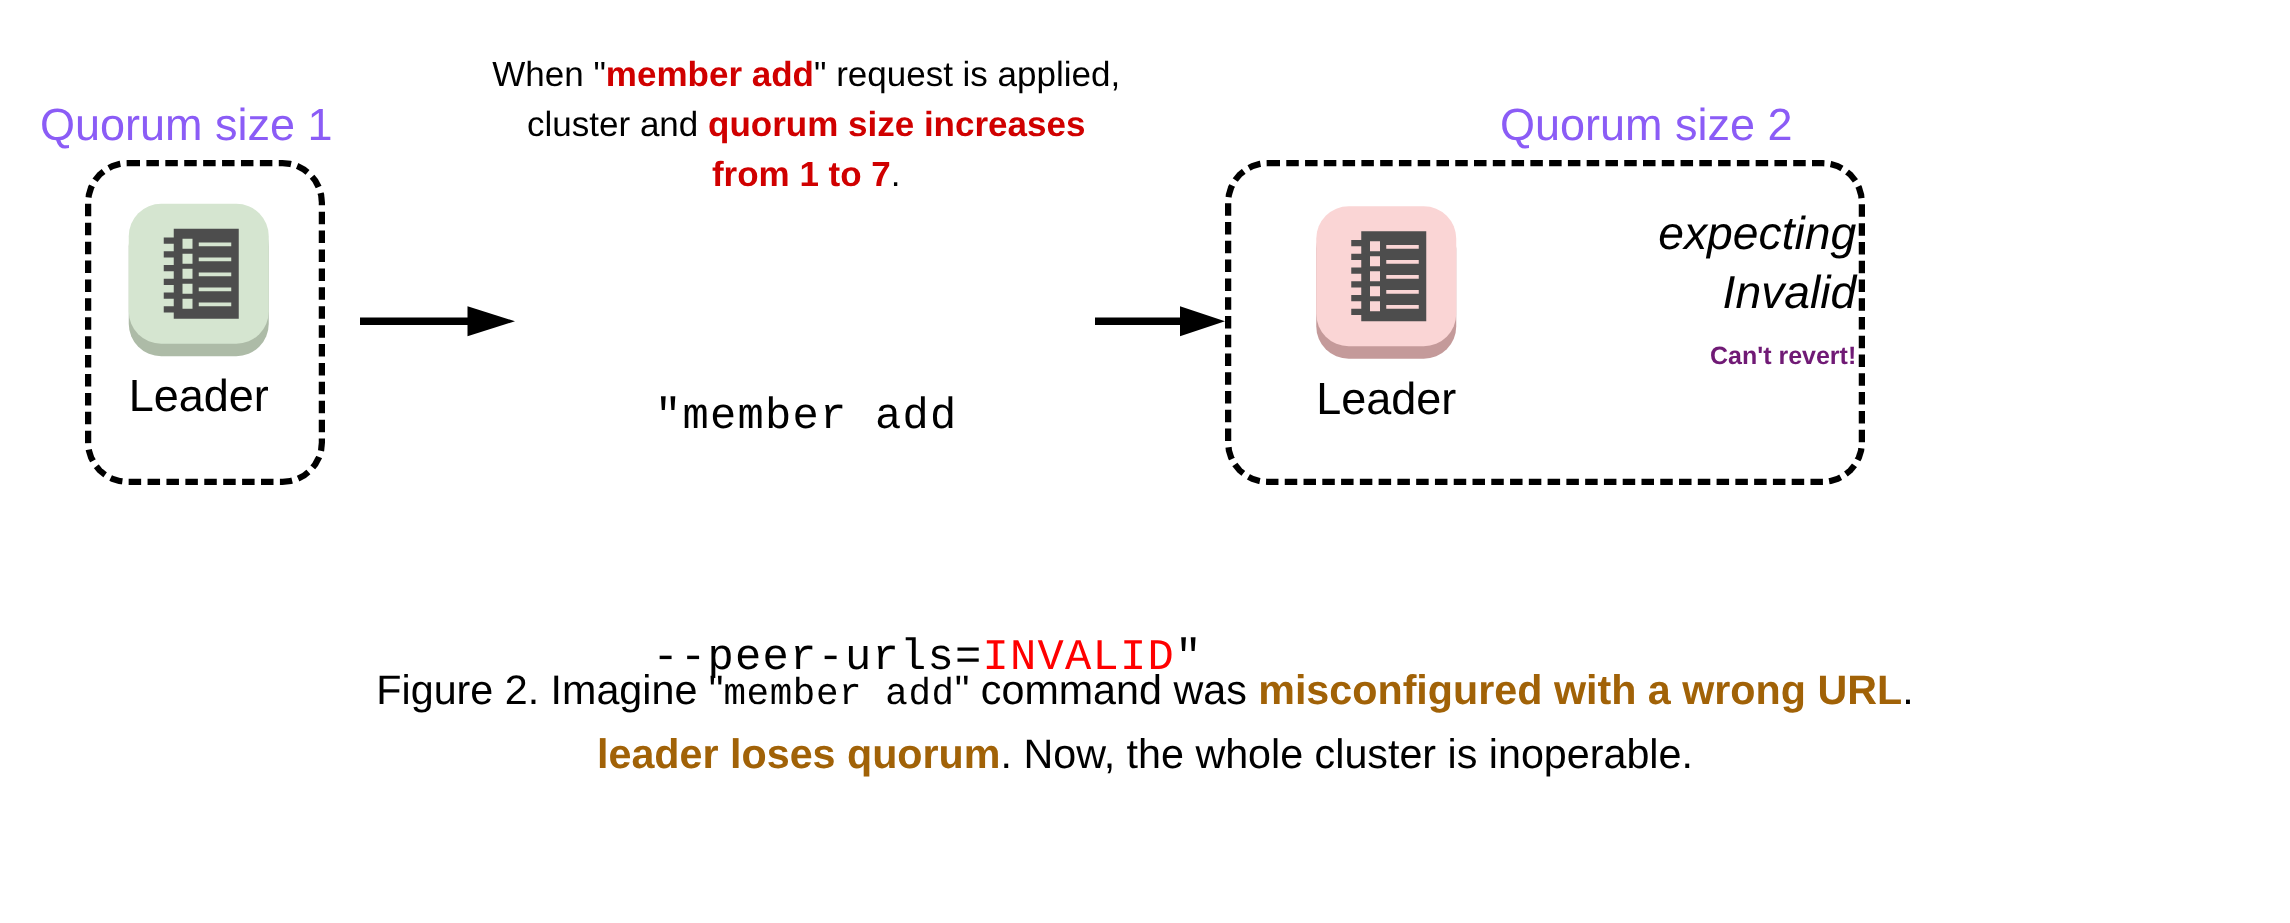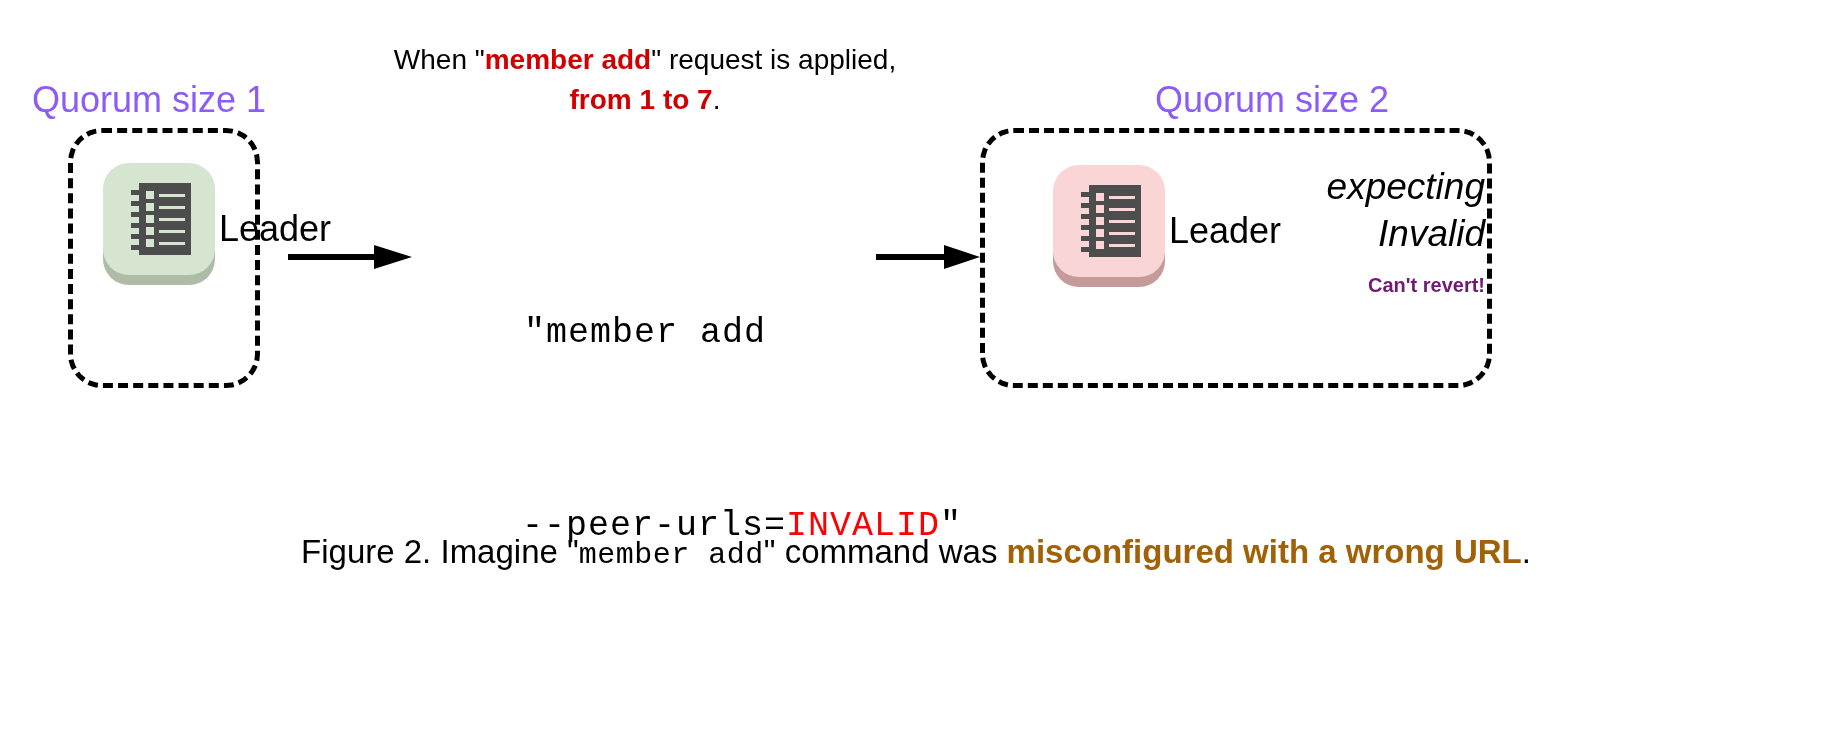--- a/index.html
+++ b/index.html
@@ -37,21 +37,21 @@
     border: 5px dashed #000000;
     border-radius: 34px;
     box-sizing: border-box;
     background: transparent;
   }
 
   
   .node {
     position: absolute;
     display: flex;
-    flex-direction: row;
+    flex-direction: column;
     align-items: center;
   }
   .node-caption {
     font-size: 36px;
     line-height: 1;
     margin-top: 14px;
     color: #000;
     white-space: nowrap;
   }
 
@@ -197,39 +197,42 @@
       <rect x="0" y="10" width="92" height="6" fill="#000"></rect>
       <polygon points="86,1 124,13 86,25" fill="#000"></polygon>
     </svg>
   </div>
 
   <div class="top-note" style="left:355px; top:40px; width:580px;">
     <div>
       <span>When "</span><b>member add</b><span>" request is applied,</span>
     </div>
     <div>
+      <span>cluster and </span><b>quorum size increases</b>
+    </div>
+    <div>
       <b>from 1 to 7</b><span>.</span>
     </div>
   </div>
 
   <div class="command" style="left:390px; top:212px; width:510px;">
     <div>"member add</div>
     <div>
       <span>--peer-urls=</span><span class="invalid">INVALID</span><span>"</span>
     </div>
   </div>
 
   <div class="arrow" style="left:876px; top:244px; width:104px;">
     <svg width="104" height="26" viewBox="0 0 104 26">
       <rect x="0" y="10" width="74" height="6" fill="#000"></rect>
       <polygon points="68,1 104,13 68,25" fill="#000"></polygon>
     </svg>
   </div>
 
-  <div class="abs group-label" style="left:1155px; top:82px; width:226px;">Quorum size 2</div>
+  <div class="abs group-label" style="left:1200px; top:82px; width:226px;">Quorum size 2</div>
 
   <div class="abs cluster-box" style="left:980px; top:128px; width:512px; height:260px;">
 
     <div class="node" style="left:64px; top:28px;">
       <div class="icon-wrap">
         <div class="icon-shadow" style="background:#c49a9a;"></div>
         <div class="icon-tile" style="background:#fad5d5;">
           <svg width="72" height="80" viewBox="0 0 72 80" aria-hidden="true">
             <rect x="16" y="4" width="52" height="72" fill="#4d4d4d"></rect>
             <g fill="#4d4d4d">
@@ -262,15 +265,18 @@
       <div class="status-italic">expecting</div>
       <div class="status-italic">Invalid</div>
       <div class="status-alert">Can't revert!</div>
     </div>
   </div>
 
   <div class="figcaption" style="top:528px;">
     <div>
       <span class="fignum">Figure 2.</span><span> Imagine "</span><span class="mono">member add</span><span>" command was </span><b>misconfigured with a wrong URL</b><span>.</span>
     </div>
+    <div>
+      <b>leader loses quorum</b><span>. Now, the whole cluster is inoperable.</span>
+    </div>
   </div>
 
 </div>
 
 </body></html>

